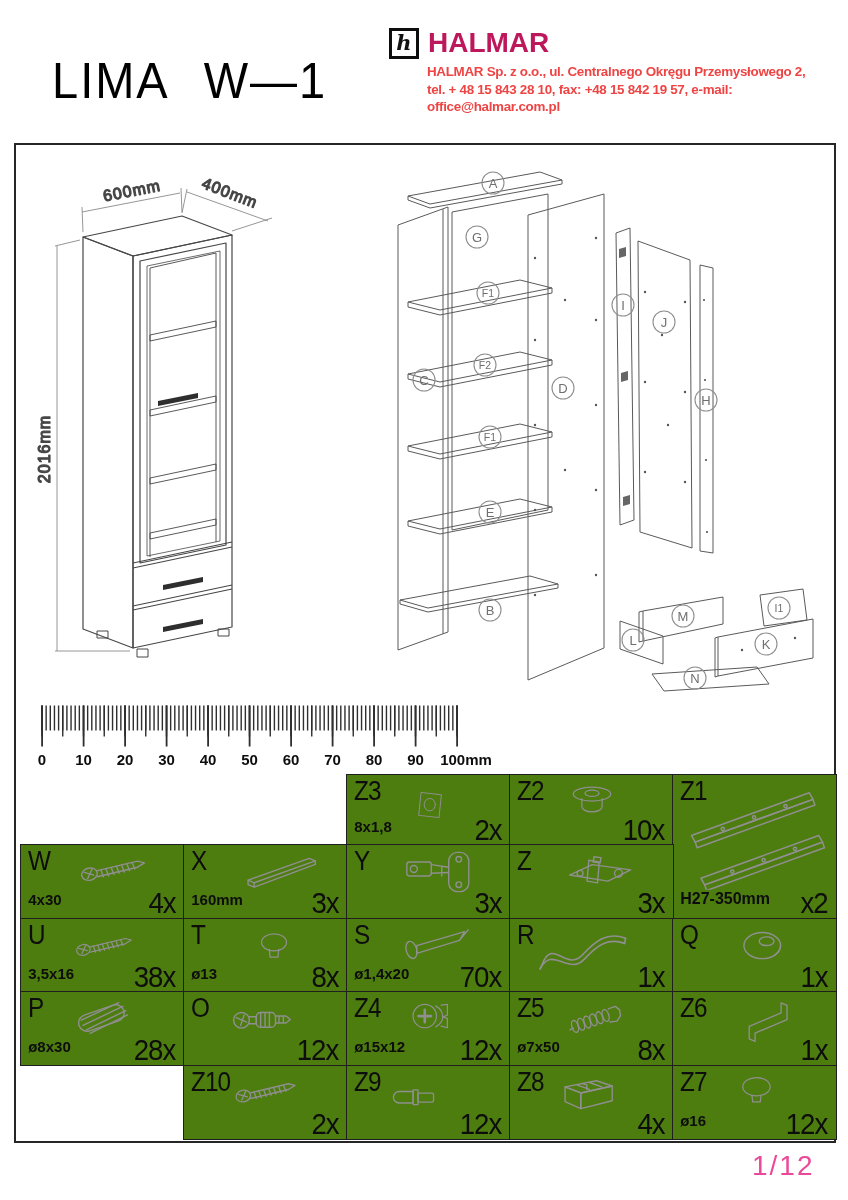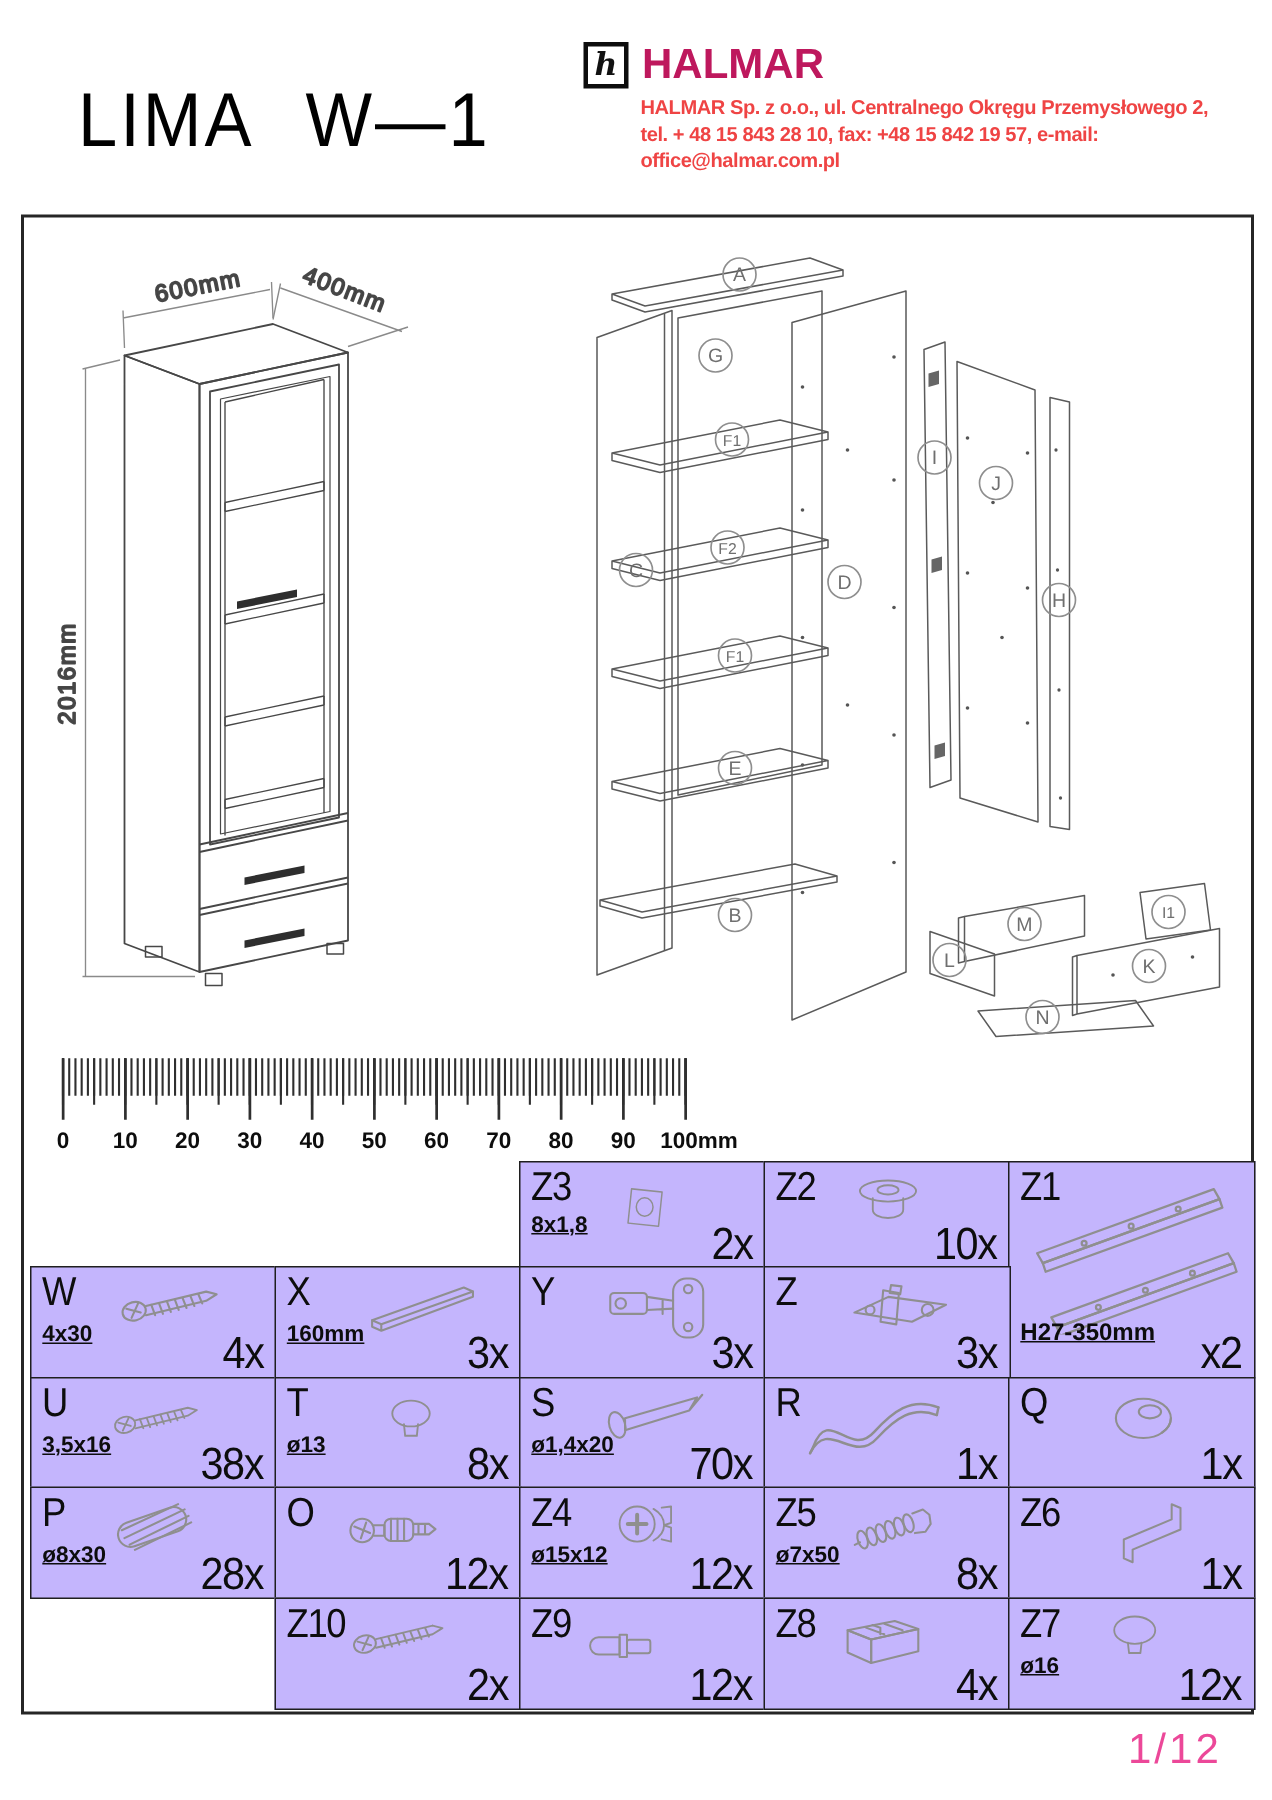--- a/index.html
+++ b/index.html
@@ -41,28 +41,28 @@
   .dim-txt{fill:#3c3c3c;font-size:16px;letter-spacing:1px;text-anchor:middle;}
   .ruler-num{fill:#0d0d0d;font-size:15px;font-weight:bold;text-anchor:middle;}
 
   
   .parts-table{
     left:21px;top:775px;width:815px;height:364px;
     display:grid;grid-template-columns:repeat(5,1fr);
     grid-template-rows:70px repeat(4,1fr);
   }
   .cell{
-    position:relative;border:1.6px solid #1f1f1f;background:#c4b5fd;
+    position:relative;border:1.6px solid #1f1f1f;background:#4d7c0f;
     box-sizing:border-box;margin:-0.8px;
   }
   .code{
     position:absolute;top:1px;left:7px;font-size:27px;color:#0d0d0d;
     letter-spacing:-1px;transform:scaleX(.9);transform-origin:left top;
   }
-  .spec{position:absolute;bottom:20px;left:7px;font-size:15px;font-weight:bold;color:#0d0d0d;text-decoration:underline;}
+  .spec{position:absolute;bottom:10px;left:7px;font-size:15px;font-weight:bold;color:#0d0d0d;}
   .qty{
     position:absolute;bottom:-2px;right:8px;font-size:30px;color:#0d0d0d;
     letter-spacing:-1px;transform:scaleX(.92);transform-origin:right bottom;
   }
   svg.icon{position:absolute;top:3px;right:12px;width:100px;height:48px;
     stroke:#8f8f8f;fill:none;stroke-width:1.6;stroke-linecap:round;stroke-linejoin:round;}
 
   .page-num{left:752px;top:1150px;font-size:28px;letter-spacing:2px;color:#ec4899;}
 </style>
 </head>

